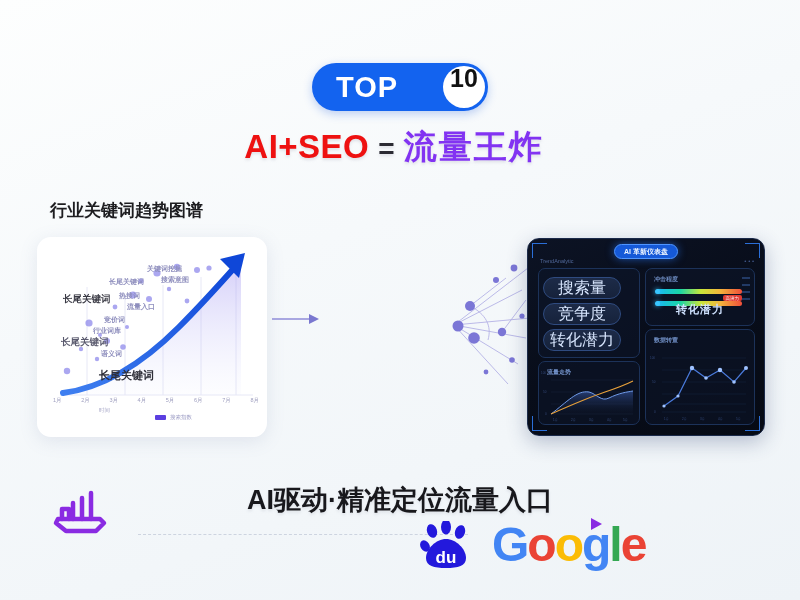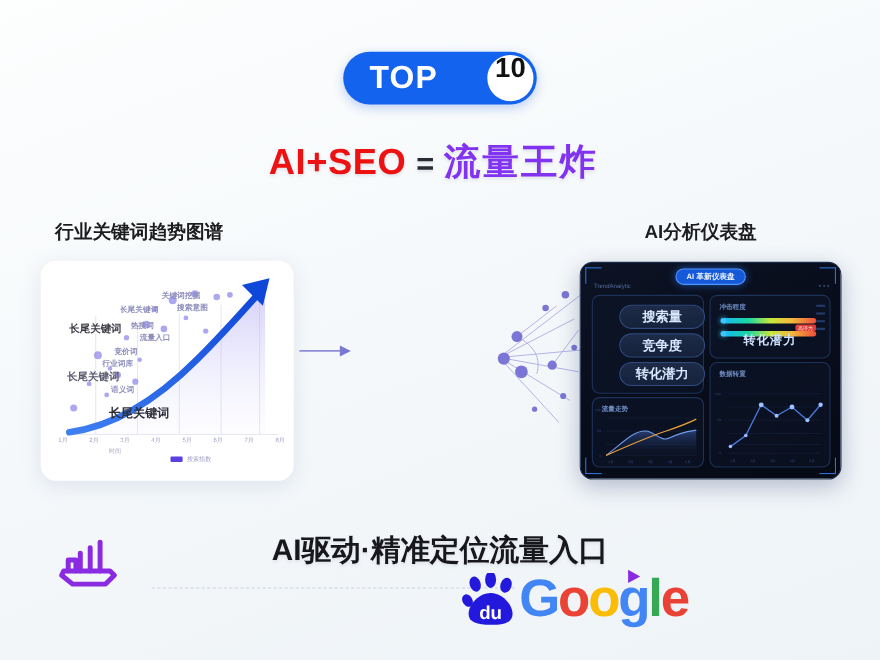--- a/index.html
+++ b/index.html
@@ -6,21 +6,21 @@
   body{
     width:800px;height:600px;overflow:hidden;
     font-family:"Liberation Sans","DejaVu Sans",sans-serif;
     background:linear-gradient(160deg,#fdfefe 0%,#f6f9fb 40%,#f2f6f9 70%,#eef3f7 100%);
     position:relative;
   }
   #stage{position:absolute;inset:0;}
 
   
   .top-badge{
-    position:absolute;left:312px;top:47px;width:176px;height:48px;
+    position:absolute;left:312px;top:63px;width:176px;height:48px;
     background:#1363ef;border-radius:26px;
     box-shadow:0 3px 10px rgba(25,90,220,.28);
     display:flex;align-items:center;
   }
   .top-badge .tb-text{
     color:#ffffff;font-weight:bold;font-size:29px;letter-spacing:1px;
     margin-left:24px;line-height:1;
   }
   .top-badge .tb-circle{
     position:absolute;right:3px;top:3px;width:42px;height:42px;border-radius:50%;
@@ -109,25 +109,25 @@
   .dash-brand{position:absolute;left:12px;top:19px;font-size:5.5px;color:#4b6persistent;}
   .dash-brand{color:#52699a;filter:blur(.45px);}
   .dash-dots{position:absolute;right:10px;top:19px;font-size:6px;color:#3d5party;}
   .dash-dots{color:#42598c;}
   .panel{position:absolute;border:1px solid #1c3259;border-radius:7px;background:rgba(13,22,42,.55);}
   #panel-pills{left:10px;top:29px;width:100px;height:88px;}
   #panel-area{left:10px;top:122px;width:100px;height:62px;}
   #panel-gauge{left:117px;top:29px;width:108px;height:56px;}
   #panel-line{left:117px;top:90px;width:108px;height:94px;}
   .pill{
-    position:absolute;left:24px;width:76px;height:20px;border-radius:11px;
+    position:absolute;left:4px;width:76px;height:20px;border-radius:11px;
     background:linear-gradient(180deg,#1d2b48 0%,#16223b 100%);
     border:1px solid #2f4b80;
     display:flex;align-items:center;justify-content:center;
-    color:#d9e7ff;font-size:12px;font-weight:bold;white-space:nowrap;
+    color:#d9e7ff;font-size:16px;font-weight:normal;white-space:nowrap;
   }
   .pill.p1{top:8px;}
   .pill.p2{top:34px;}
   .pill.p3{top:60px;}
   .ptitle{position:absolute;left:8px;top:6px;font-size:6px;color:#6f8ec4;filter:blur(.4px);font-weight:bold;}
   .gbar{position:absolute;left:10px;width:86px;height:5px;border-radius:3px;
     background:linear-gradient(90deg,#18b6f6 0%,#1ad6a5 28%,#c8e63a 52%,#f3b73b 74%,#ef4e3a 100%);}
   .gbar.g1{top:20px;}
   .gbar.g2{top:32px;}
   .gdot{position:absolute;width:5px;height:5px;border-radius:50%;background:#39c6ff;box-shadow:0 0 5px #39c6ff;}
@@ -140,21 +140,21 @@
 
   
   .bot-icon{position:absolute;left:48px;top:485px;width:70px;height:60px;}
   .bot-title{
     position:absolute;left:0;right:0;top:482px;text-align:center;
     font-size:27px;font-weight:bold;color:#18181c;white-space:nowrap;
     text-shadow:0 2px 3px rgba(150,155,175,.22);
   }
   .dashline{position:absolute;left:138px;top:534px;width:330px;height:1px;
     border-top:1px dashed #cdd4e0;}
-  .logos{position:absolute;left:420px;top:521px;display:flex;align-items:center;gap:0;justify-content:space-between;}
+  .logos{position:absolute;left:420px;top:521px;display:flex;align-items:center;gap:20px;justify-content:space-between;}
   .baidu{display:flex;align-items:flex-end;gap:2px;}
   .baidu-cn{font-size:40px;font-weight:bold;color:#e1261c;letter-spacing:-1px;line-height:.9;}
   .google{display:flex;align-items:baseline;font-size:48px;font-weight:bold;letter-spacing:-2px;line-height:.9;}
   .g-b{color:#4285f4;} .g-r{color:#ea4335;} .g-y{color:#fbbc05;} .g-g{color:#34a853;}
   .g-play{position:absolute;left:96px;top:-6px;}
 </style>
 </head>
 <body>
 
 <div id="stage">
@@ -164,21 +164,20 @@
     <span class="tb-circle">
       <span>10</span>
     </span>
   </div>
 
   <div class="main-title">
     <span class="t-red">AI+SEO</span><span class="t-eq">=</span><span class="t-purple">流量王炸</span>
   </div>
 
   <div class="sec-label" id="label-left">行业关键词趋势图谱</div>
-  <div class="sec-label" id="label-right">AI分析仪表盘</div>
 
   <div class="chart-card">
     <svg class="chart-inner" viewBox="0 0 230 200">
       <defs>
         <linearGradient id="areaGrad" x1="0" y1="0" x2="0" y2="1">
           <stop offset="0%" stop-color="#9b8cf0" stop-opacity=".42"></stop>
           <stop offset="100%" stop-color="#cfd4fb" stop-opacity=".05"></stop>
         </linearGradient>
         <linearGradient id="arrGrad" x1="0" y1="1" x2="1" y2="0">
           <stop offset="0%" stop-color="#3f7ff0"></stop>

